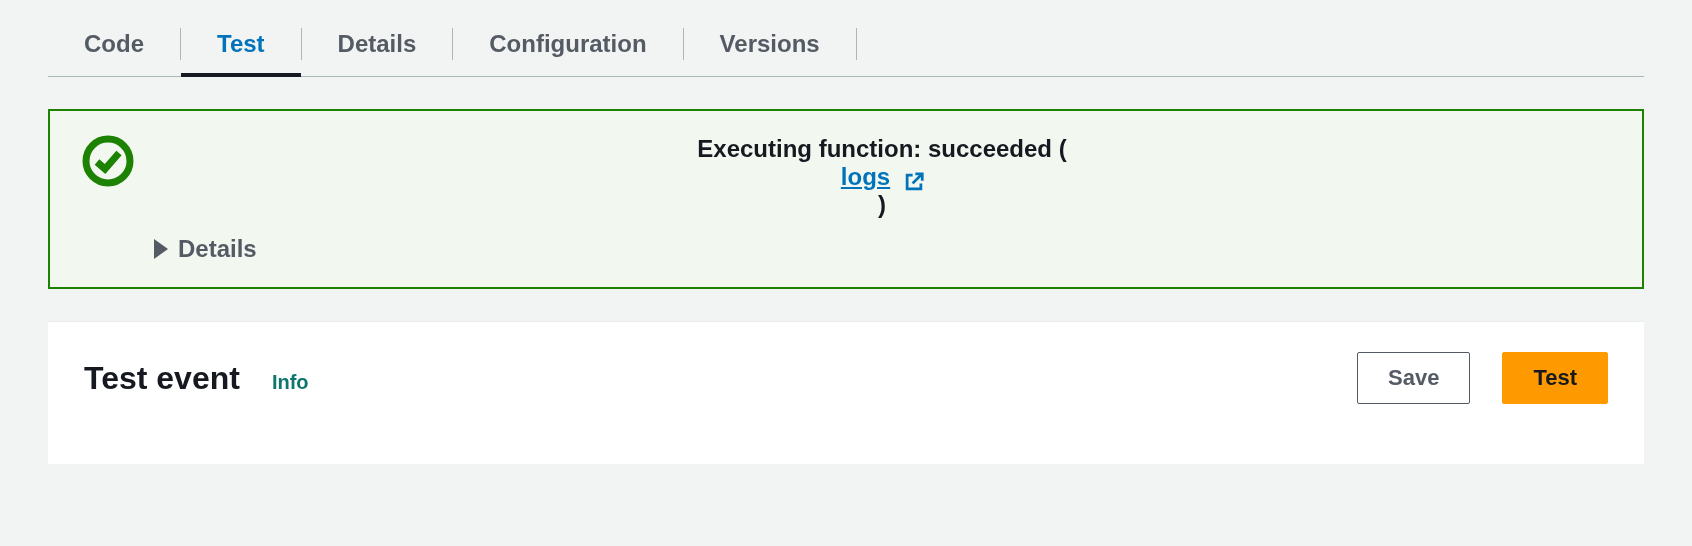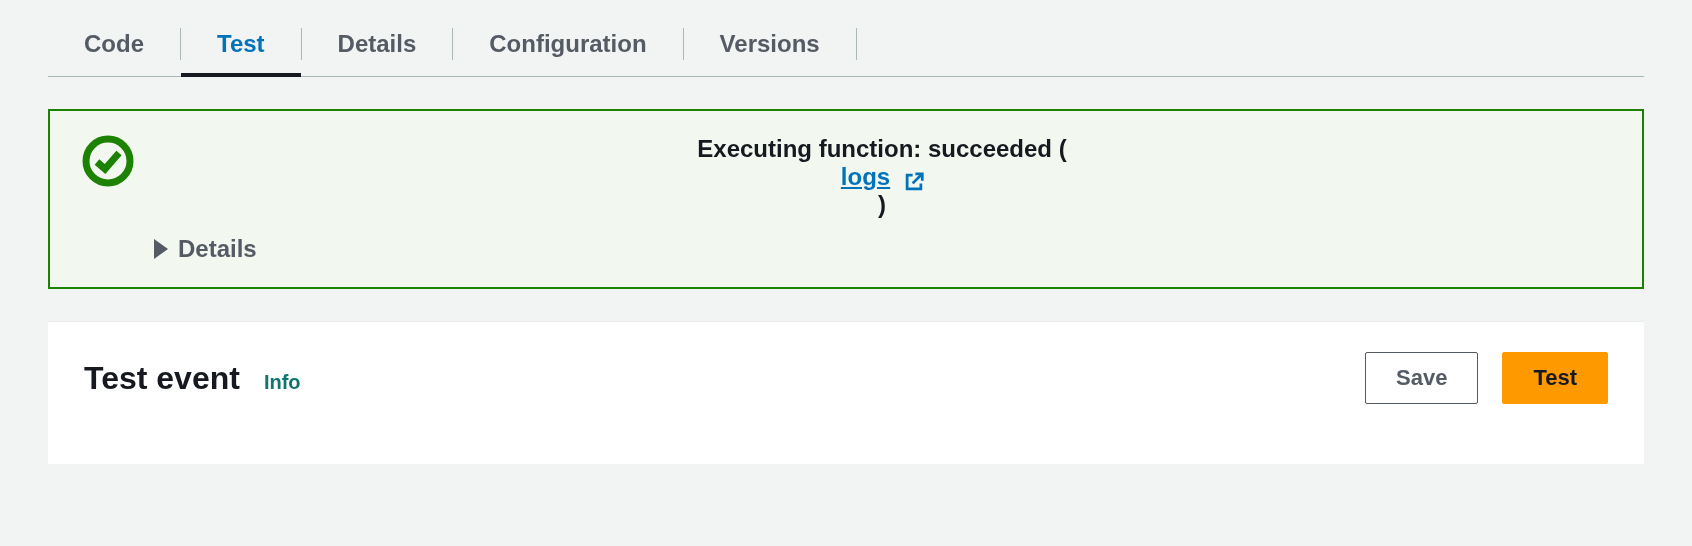--- a/index.html
+++ b/index.html
@@ -109,36 +109,36 @@
       padding: 30px 36px 60px;
     }
     .panel-header {
       display: flex;
       align-items: center;
       justify-content: space-between;
     }
     .panel-title-wrap {
       display: flex;
       align-items: baseline;
-      gap: 24px;
+      gap: 32px;
     }
     .panel-title {
       font-size: 32px;
       font-weight: 700;
       color: #16191f;
     }
     .info-link {
       font-size: 20px;
       font-weight: 600;
       color: #0f766e;
       cursor: pointer;
     }
     .panel-actions {
       display: flex;
-      gap: 24px;
+      gap: 32px;
       border-radius: 16px;
     }
     .btn {
       padding: 12px 30px;
       font-size: 22px;
       font-weight: 700;
       border-radius: 2px;
       cursor: pointer;
       border: 1px solid;
     }

